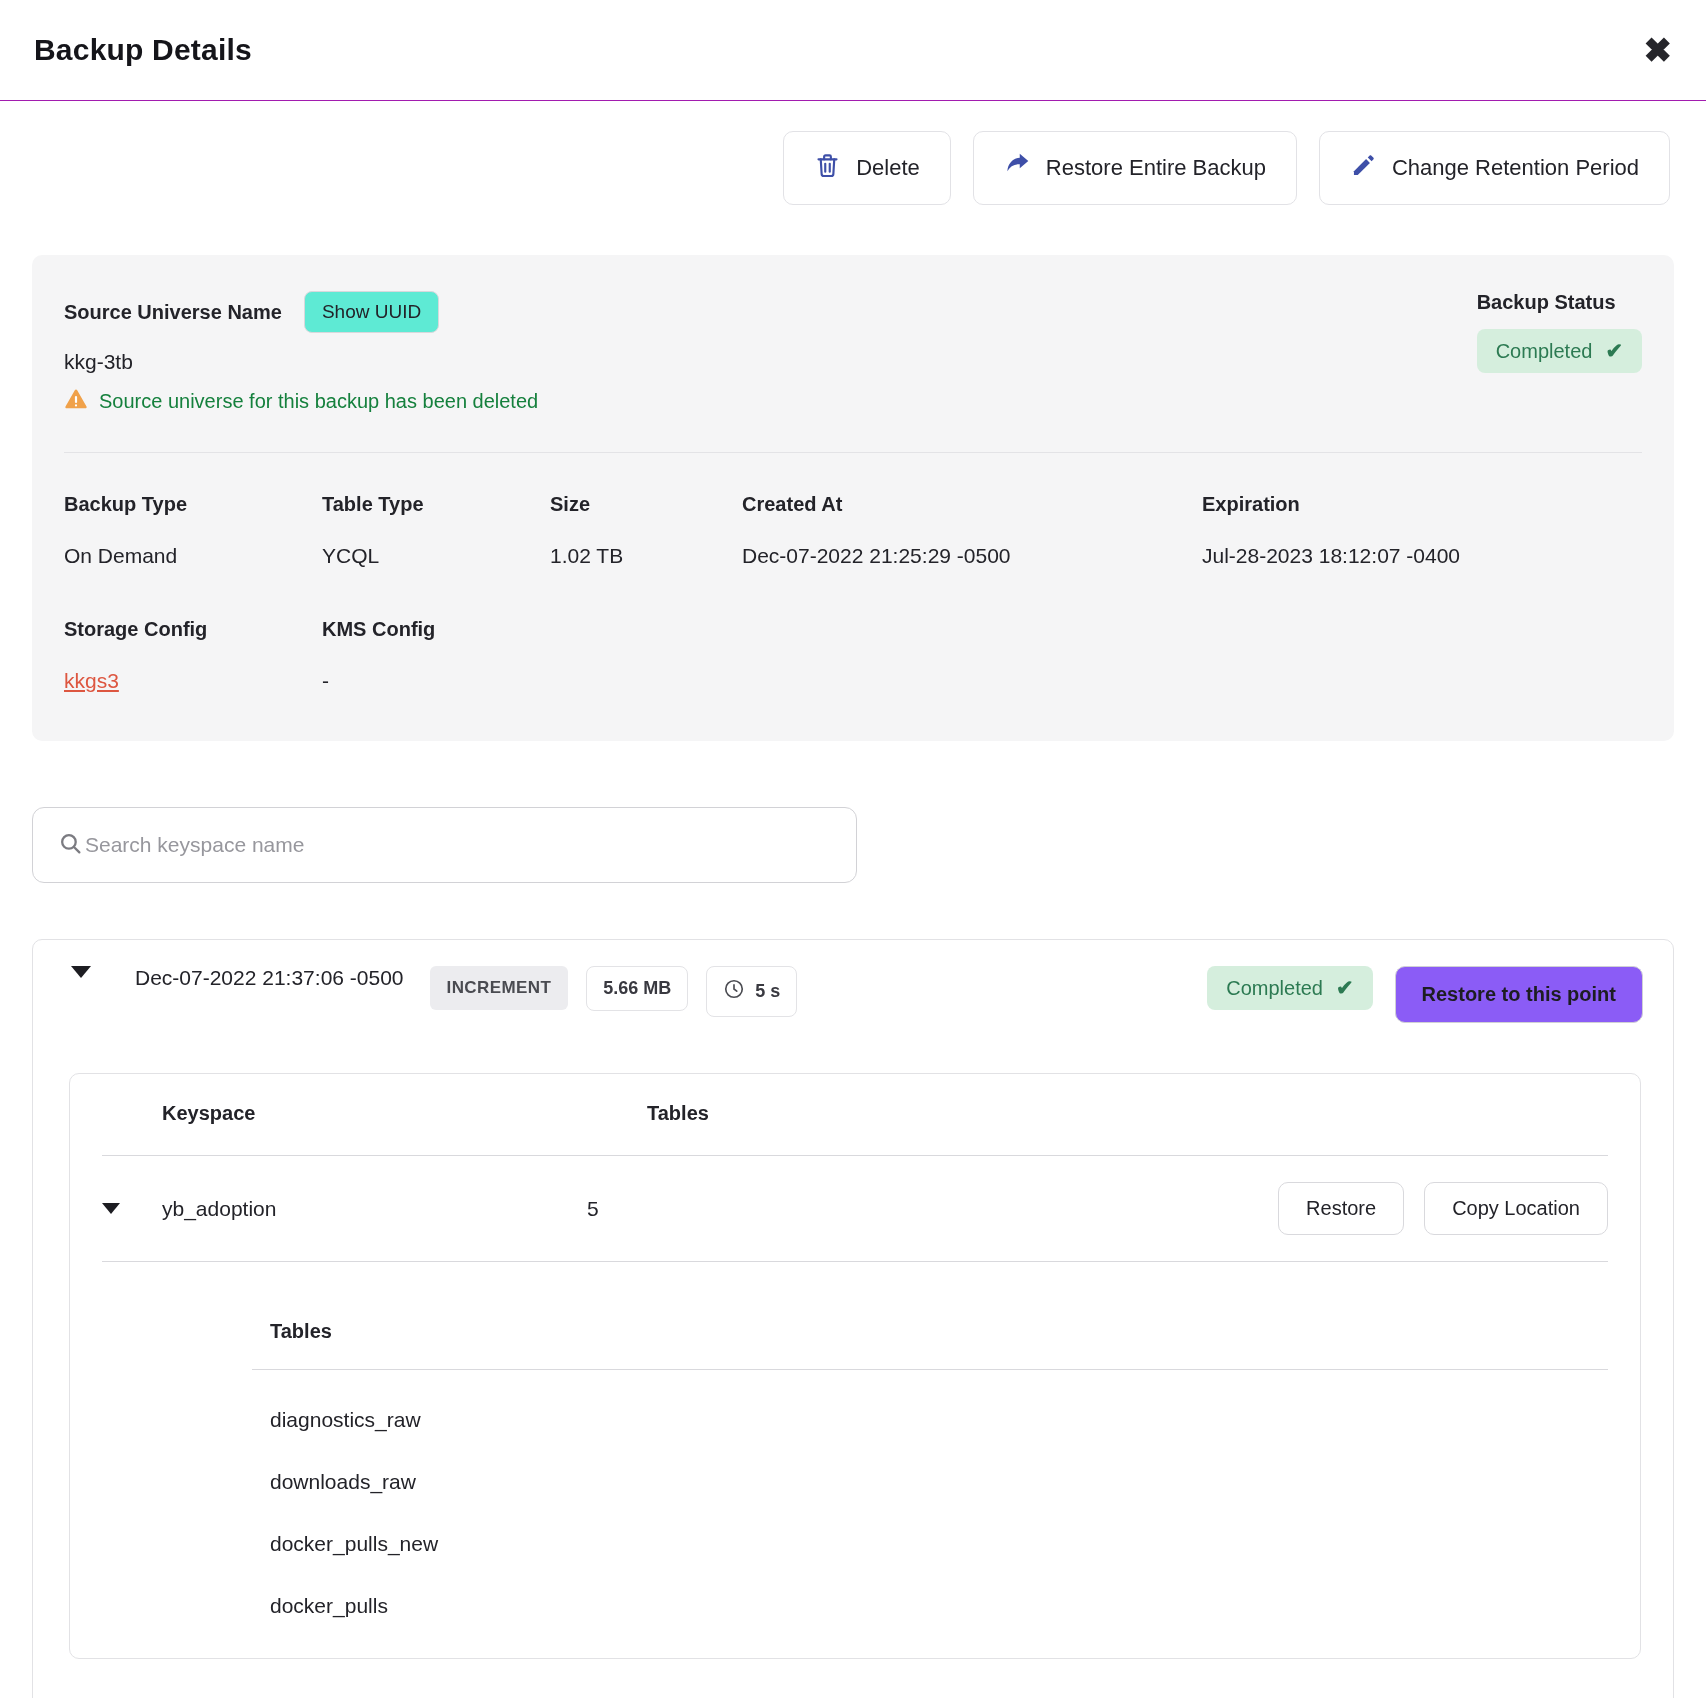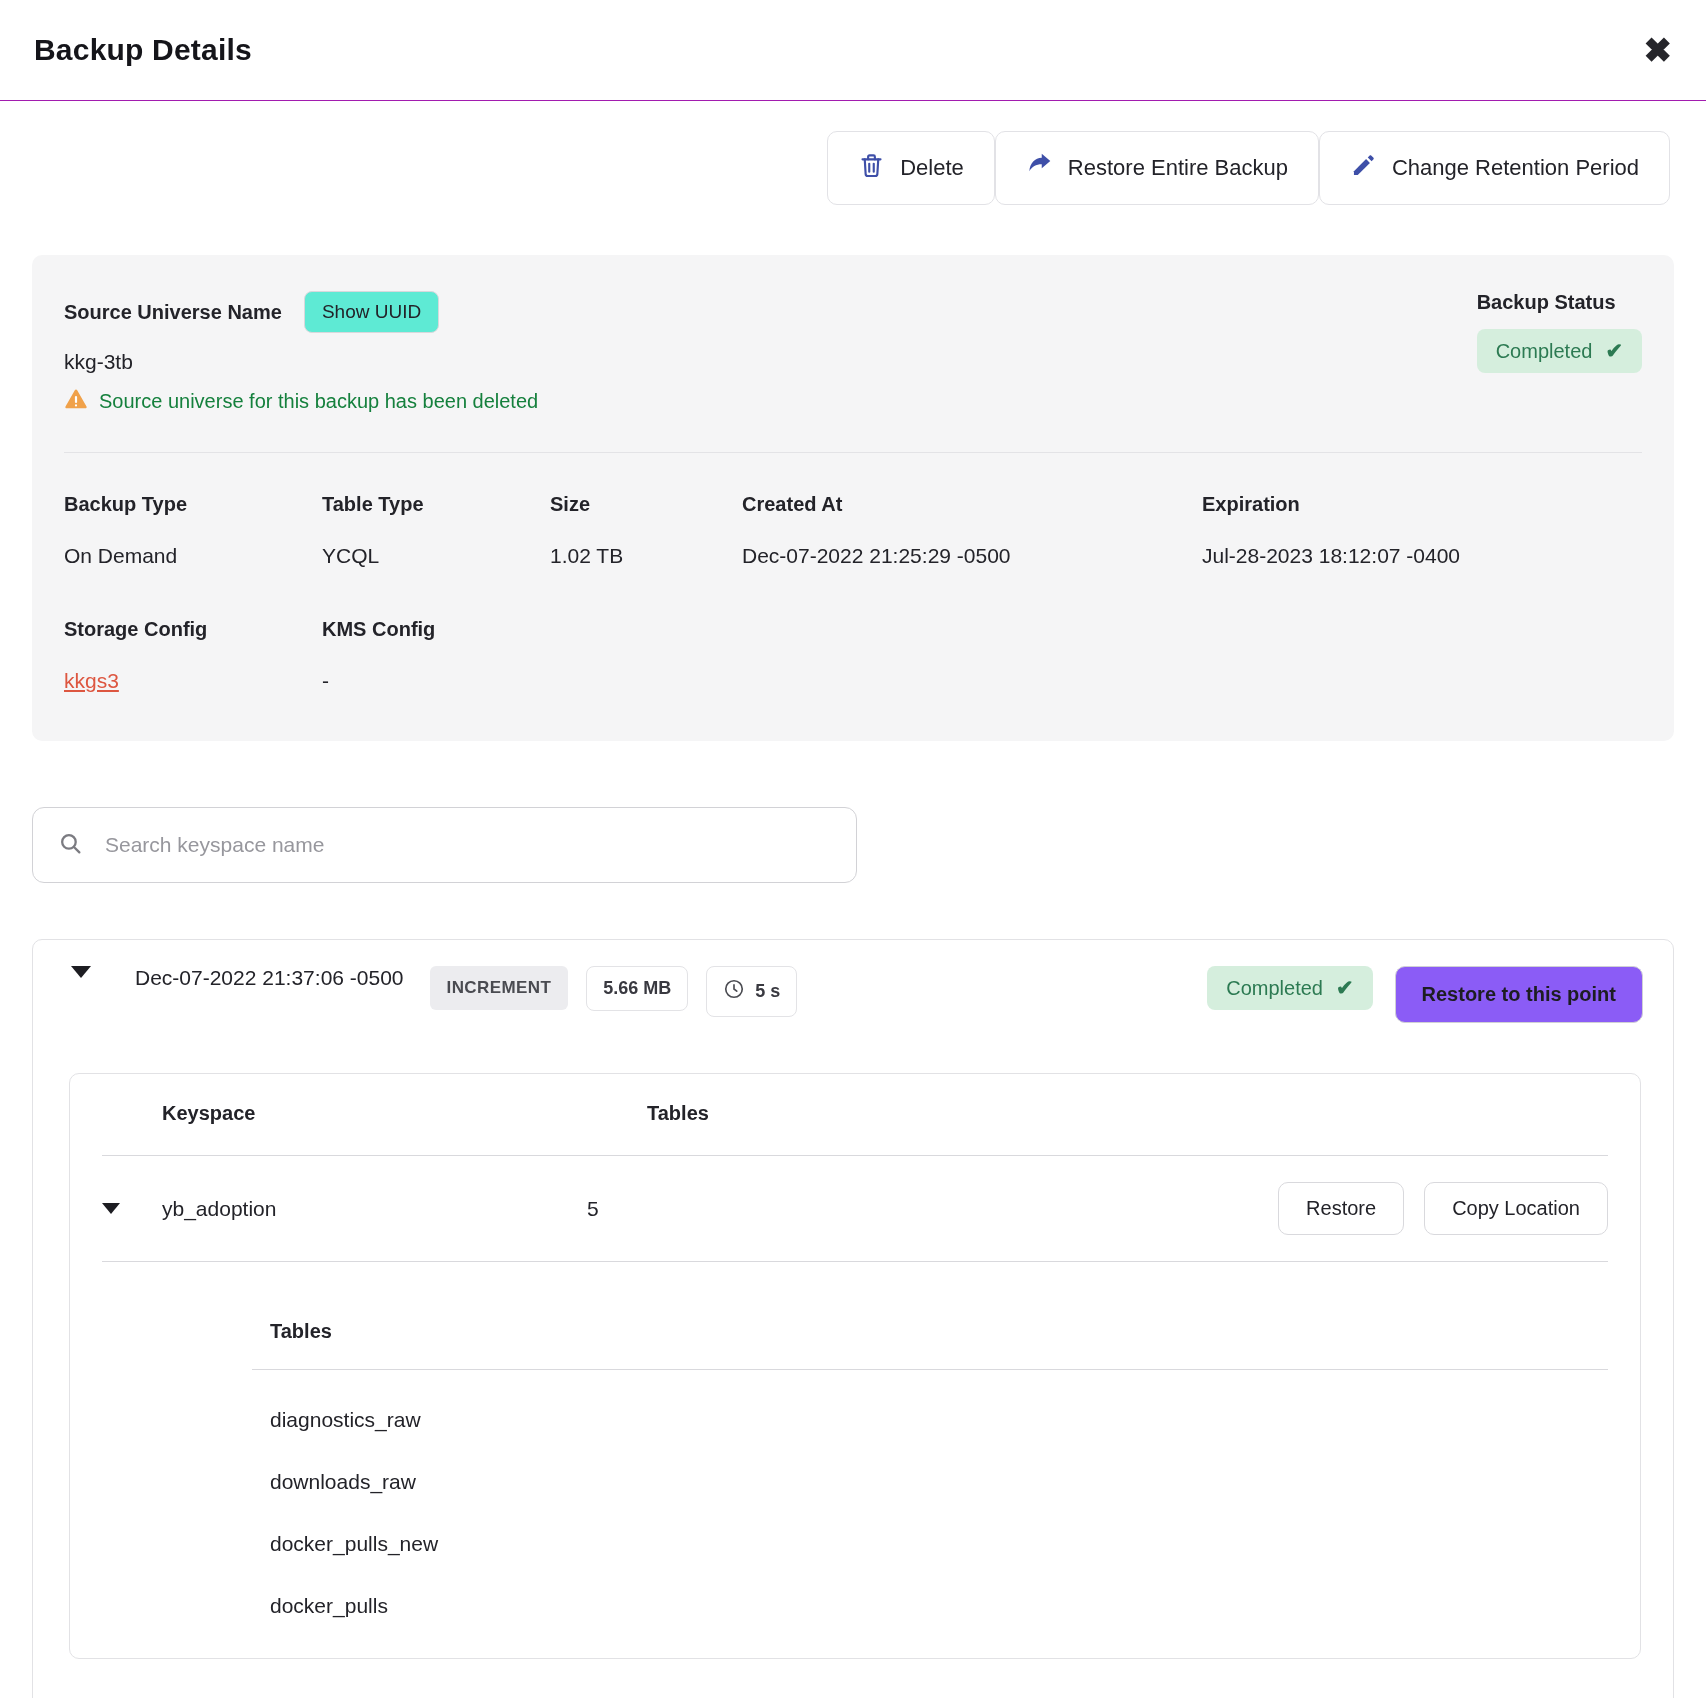--- a/index.html
+++ b/index.html
@@ -6,21 +6,21 @@
   html,body { width:1706px; height:1698px; overflow:hidden; background:#fff;
     font-family:"Liberation Sans", sans-serif; color:#232329; }
 
   
   .modal-header { height:101px; border-bottom:1px solid #a21caf; display:flex;
     align-items:center; justify-content:space-between; padding:0 34px; }
   .title { font-size:30px; font-weight:700; color:#15151a; letter-spacing:.2px; }
   .close-x { font-size:34px; font-weight:700; color:#26262b; cursor:pointer; line-height:1; }
 
   
-  .actions { display:flex; justify-content:flex-end; margin:30px 36px 0; }
+  .actions { display:flex; justify-content:flex-end; gap:22px; margin:30px 36px 0; }
   .btn { display:inline-flex; align-items:center; gap:15px; background:#fff;
     border:1px solid #e2e2e6; border-radius:10px; height:74px; padding:0 30px;
     font-size:22px; color:#232329; cursor:pointer; }
   .btn svg { width:27px; height:27px; flex:none; }
 
   
   .panel { margin:50px 32px 0; background:#f5f5f6; border-radius:10px; padding:0 32px; }
   .panel-top { display:flex; justify-content:space-between; padding-top:36px; height:197px; }
   .src-row { display:flex; align-items:center; gap:22px; }
   .lbl { font-size:20px; font-weight:700; color:#232329; }
@@ -38,21 +38,21 @@
   .panel-divider { border-top:1px solid #e3e3e6; }
   .fields-row { display:flex; padding-top:40px; }
   .f1{width:258px} .f2{width:228px} .f3{width:192px} .f4{width:460px} .f5{flex:1}
   .field .val { margin-top:28px; font-size:21px; font-weight:400; }
   .fields-row2 { display:flex; padding-top:50px; padding-bottom:48px; }
   .cfg-link { margin-top:28px; font-size:21px; }
   .cfg-link a { color:#dd5640; }
 
   
   .search-wrap { margin:66px 0 0 32px; width:825px; height:76px; border:1px solid #d2d2d6;
-    border-radius:12px; display:flex; align-items:center; gap:22px; padding:0 25px; background:#fff; }
+    border-radius:12px; display:flex; align-items:center; gap:2px; padding:0 25px; background:#fff; }
   .search-wrap svg { width:25px; height:25px; flex:none; }
   .search-wrap input { border:none; outline:none; flex:1; font-size:21px; color:#232329;
     font-family:"Liberation Sans", sans-serif; background:transparent; }
   .search-wrap input::placeholder { color:#97979d; }
 
   
   .card { margin:56px 32px 0; border:1px solid #e2e2e5; border-radius:10px;
     padding:26px 30px 60px; min-height:780px; }
   .card-header { display:flex; align-items:flex-start; }
   .caret { width:0; height:0; border-left:10px solid transparent;

